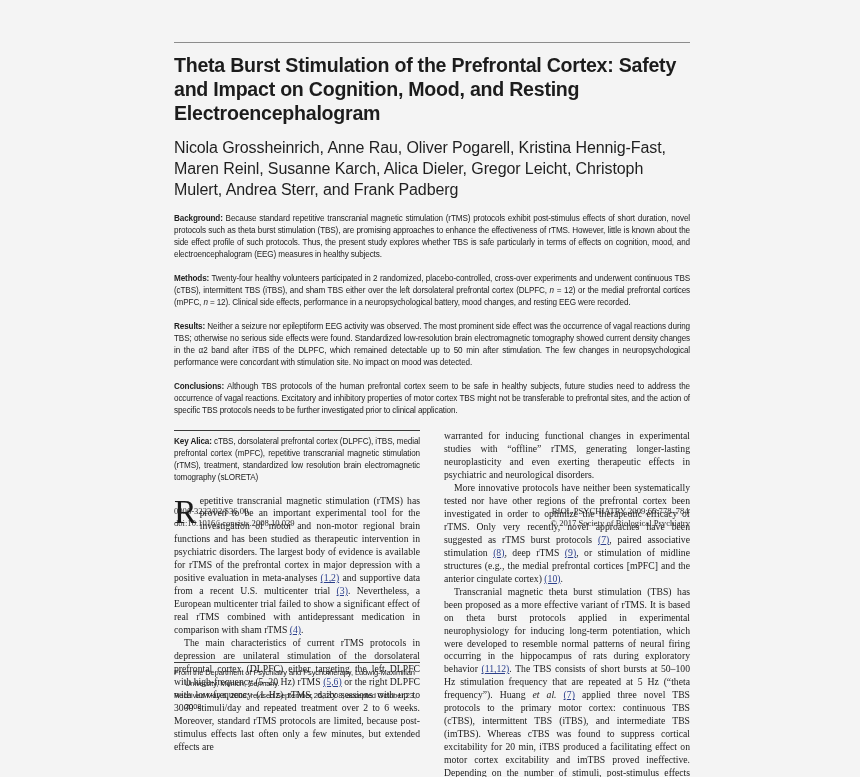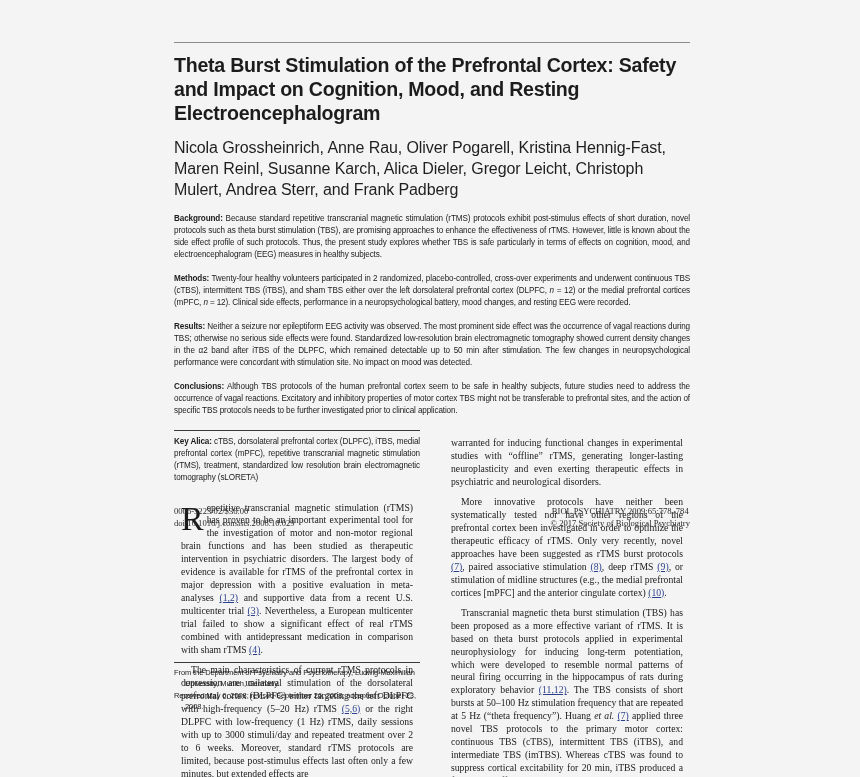--- a/index.html
+++ b/index.html
@@ -86,21 +86,21 @@
   }
   .body-text {
     font-family: "Liberation Serif", serif;
     font-size: 9.7px;
     line-height: 1.335;
     text-align: justify;
     color: #1a1a1a;
     hyphens: none;
   }
   .body-text p {
-    margin: 7px;
+    margin: 0;
     text-indent: 10px;
   }
   .body-text p.first {
     text-indent: 0;
   }
   .dropcap {
     float: left;
     font-family: "Liberation Serif", serif;
     font-size: 34px;
     line-height: 0.82;

